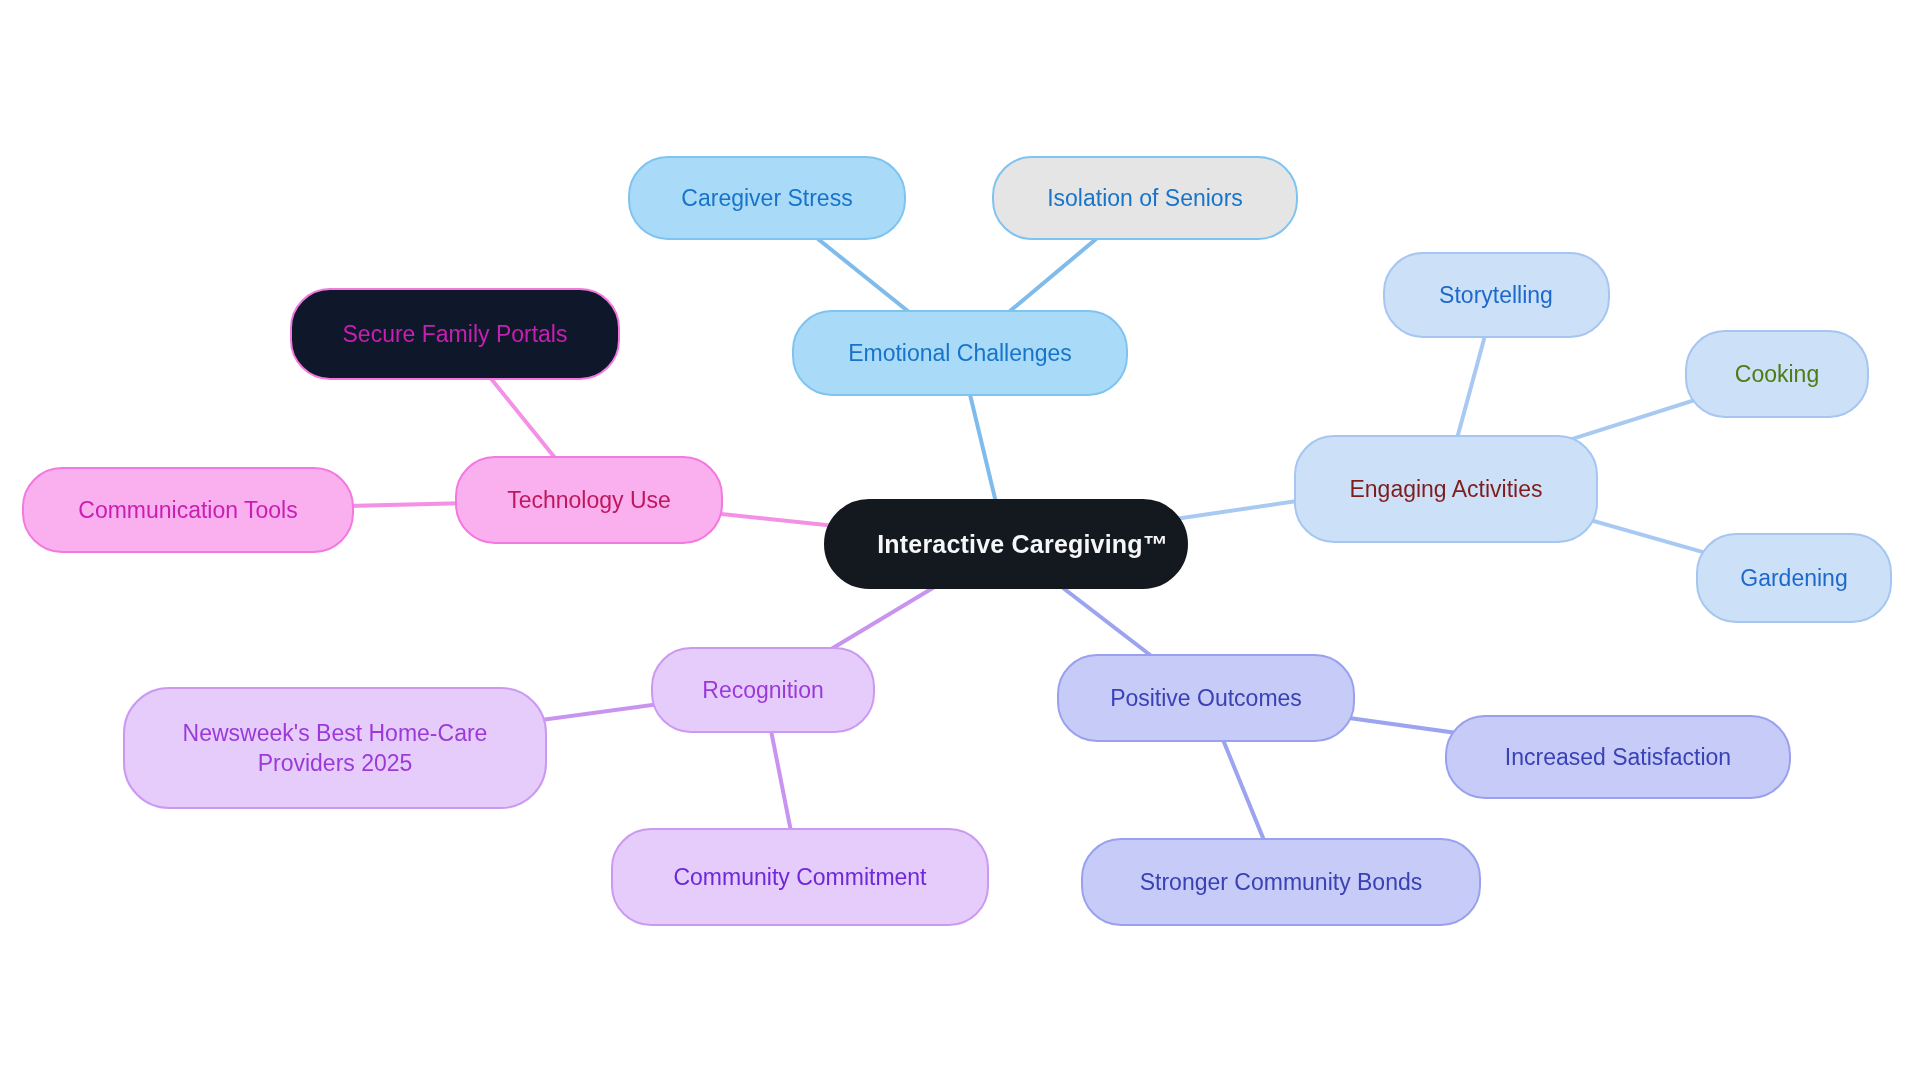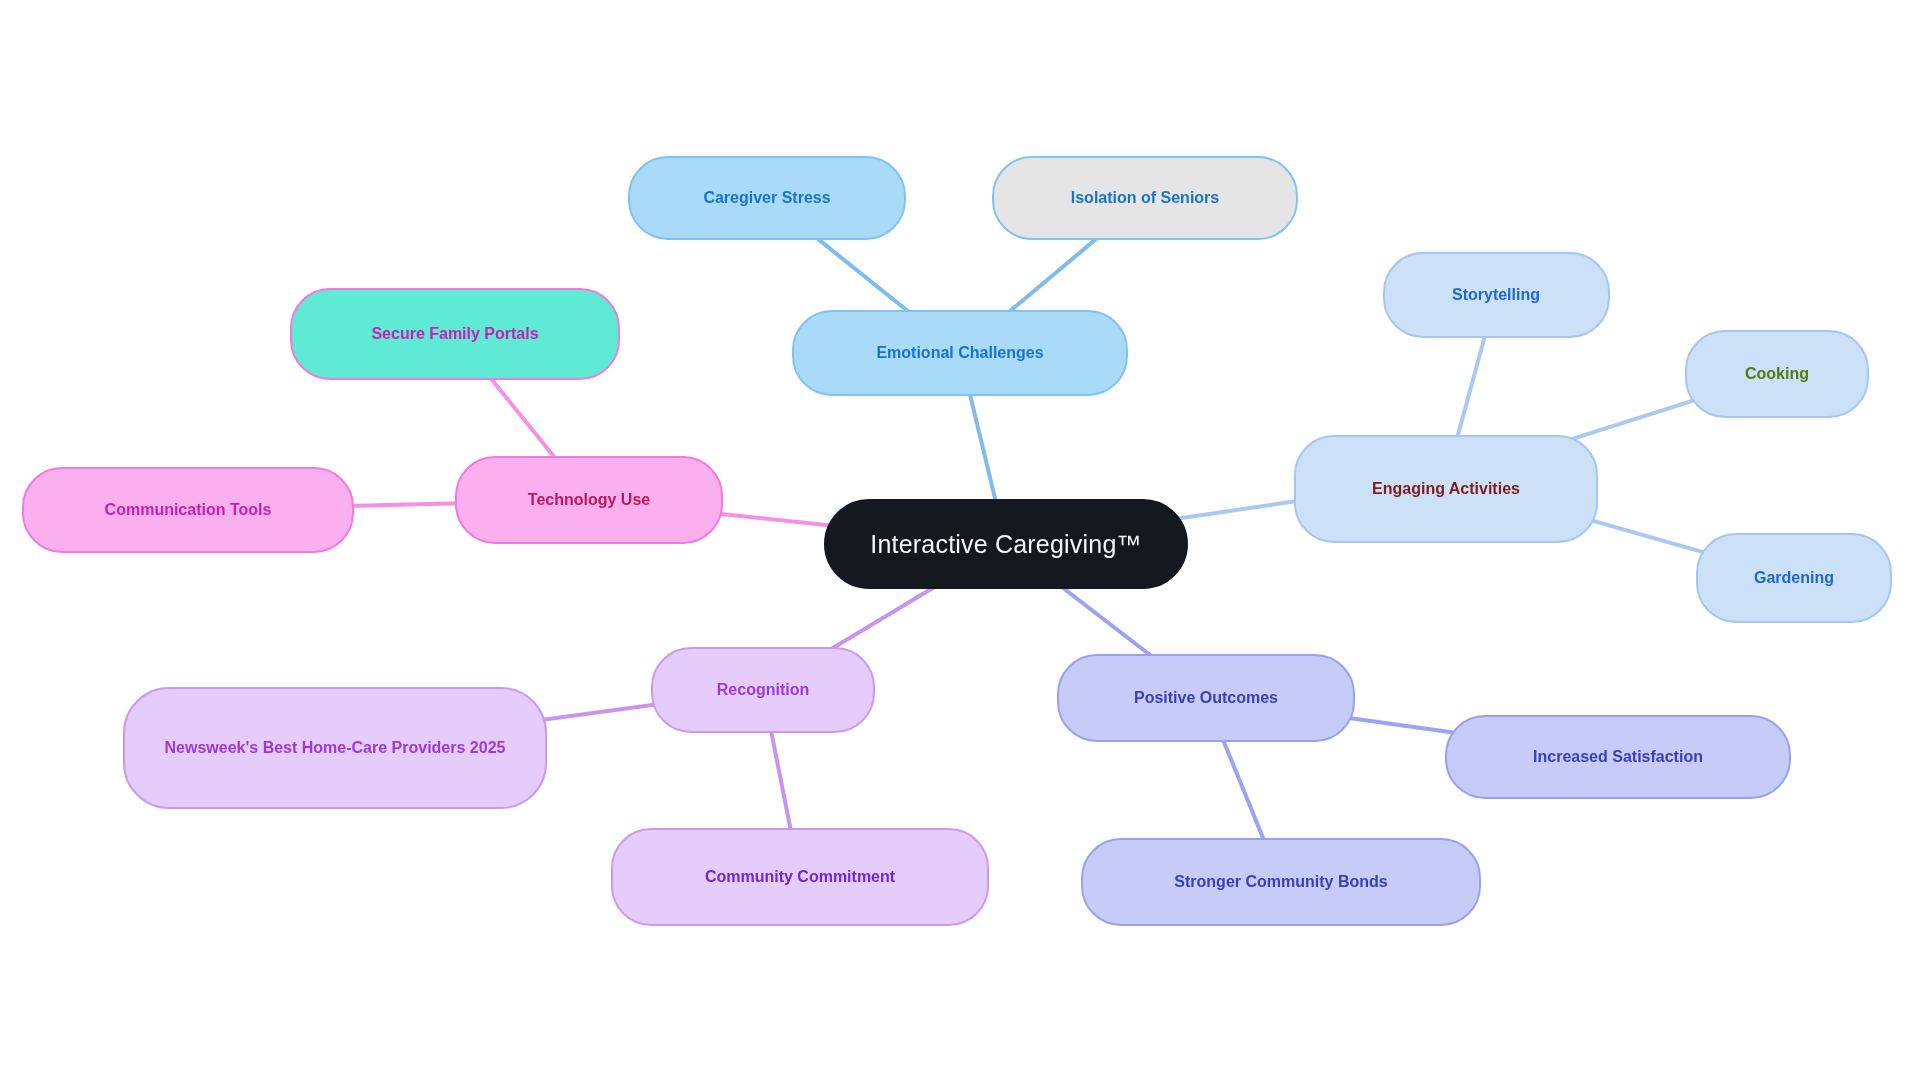--- a/index.html
+++ b/index.html
@@ -24,32 +24,33 @@
   #node-layer { position: absolute; left: 0; top: 0; z-index: 1; }
   .node {
     position: absolute;
     box-sizing: border-box;
     display: flex;
     align-items: center;
     justify-content: center;
     text-align: center;
     border: 2px solid transparent;
     border-radius: 40px;
-    font-size: 16px;
-    font-weight: 700;
+    font-size: 23px;
+    font-weight: 400;
     line-height: 1.32;
     padding: 0 18px;
     cursor: pointer;
     user-select: none;
   }
   .node.central {
     border-radius: 45px;
     font-size: 25px;
-    font-weight: 400;
+    font-weight: 700;
     letter-spacing: 0.2px;
+    justify-content: flex-end;
   }
   .node.tall { border-radius: 46px; }
 </style>
 </head>
 <body>
 
 <div id="canvas">
   <svg id="edge-layer" viewBox="0 0 1920 1083" xmlns="http://www.w3.org/2000/svg">
       <line x1="1006" y1="544" x2="960" y2="353" stroke="#7FBCEC" stroke-width="4" stroke-linecap="round"></line>
       <line x1="960" y1="353" x2="767" y2="198" stroke="#7FBCEC" stroke-width="4" stroke-linecap="round"></line>
@@ -89,21 +90,21 @@
       </div>
       <div class="node" style="left: 1685px; top: 330px; width: 184px; height: 88px; background: rgb(204, 224, 248); border-color: rgb(165, 198, 240); color: #4d7c0f;">
         <span>Cooking</span>
       </div>
       <div class="node" style="left: 1696px; top: 533px; width: 196px; height: 90px; background: rgb(204, 224, 248); border-color: rgb(165, 198, 240); color: rgb(29, 105, 203);">
         <span>Gardening</span>
       </div>
       <div class="node" style="left: 455px; top: 456px; width: 268px; height: 88px; background: rgb(250, 175, 239); border-color: rgb(243, 121, 223); color: #be185d;">
         <span>Technology Use</span>
       </div>
-      <div class="node" style="left: 290px; top: 288px; width: 330px; height: 92px; background: #5eead4; border-color: rgb(243, 121, 223); color: rgb(200, 31, 178); text-align: center;">
+      <div class="node" style="left: 290px; top: 288px; width: 330px; height: 92px; background: #0f172a; border-color: rgb(243, 121, 223); color: rgb(200, 31, 178); text-align: center;">
         <span>Secure Family Portals</span>
       </div>
       <div class="node" style="left: 22px; top: 467px; width: 332px; height: 86px; background: rgb(250, 175, 239); border-color: rgb(243, 121, 223); color: rgb(200, 31, 178);">
         <span>Communication Tools</span>
       </div>
       <div class="node" style="left: 651px; top: 647px; width: 224px; height: 86px; background: rgb(230, 204, 250); border-color: rgb(204, 153, 242); color: rgb(155, 58, 217);">
         <span>Recognition</span>
       </div>
       <div class="node tall" style="left: 123px; top: 687px; width: 424px; height: 122px; background: rgb(230, 204, 250); border-color: rgb(204, 153, 242); color: rgb(155, 58, 217);">
         <span>Newsweek's Best Home-Care Providers 2025</span>

